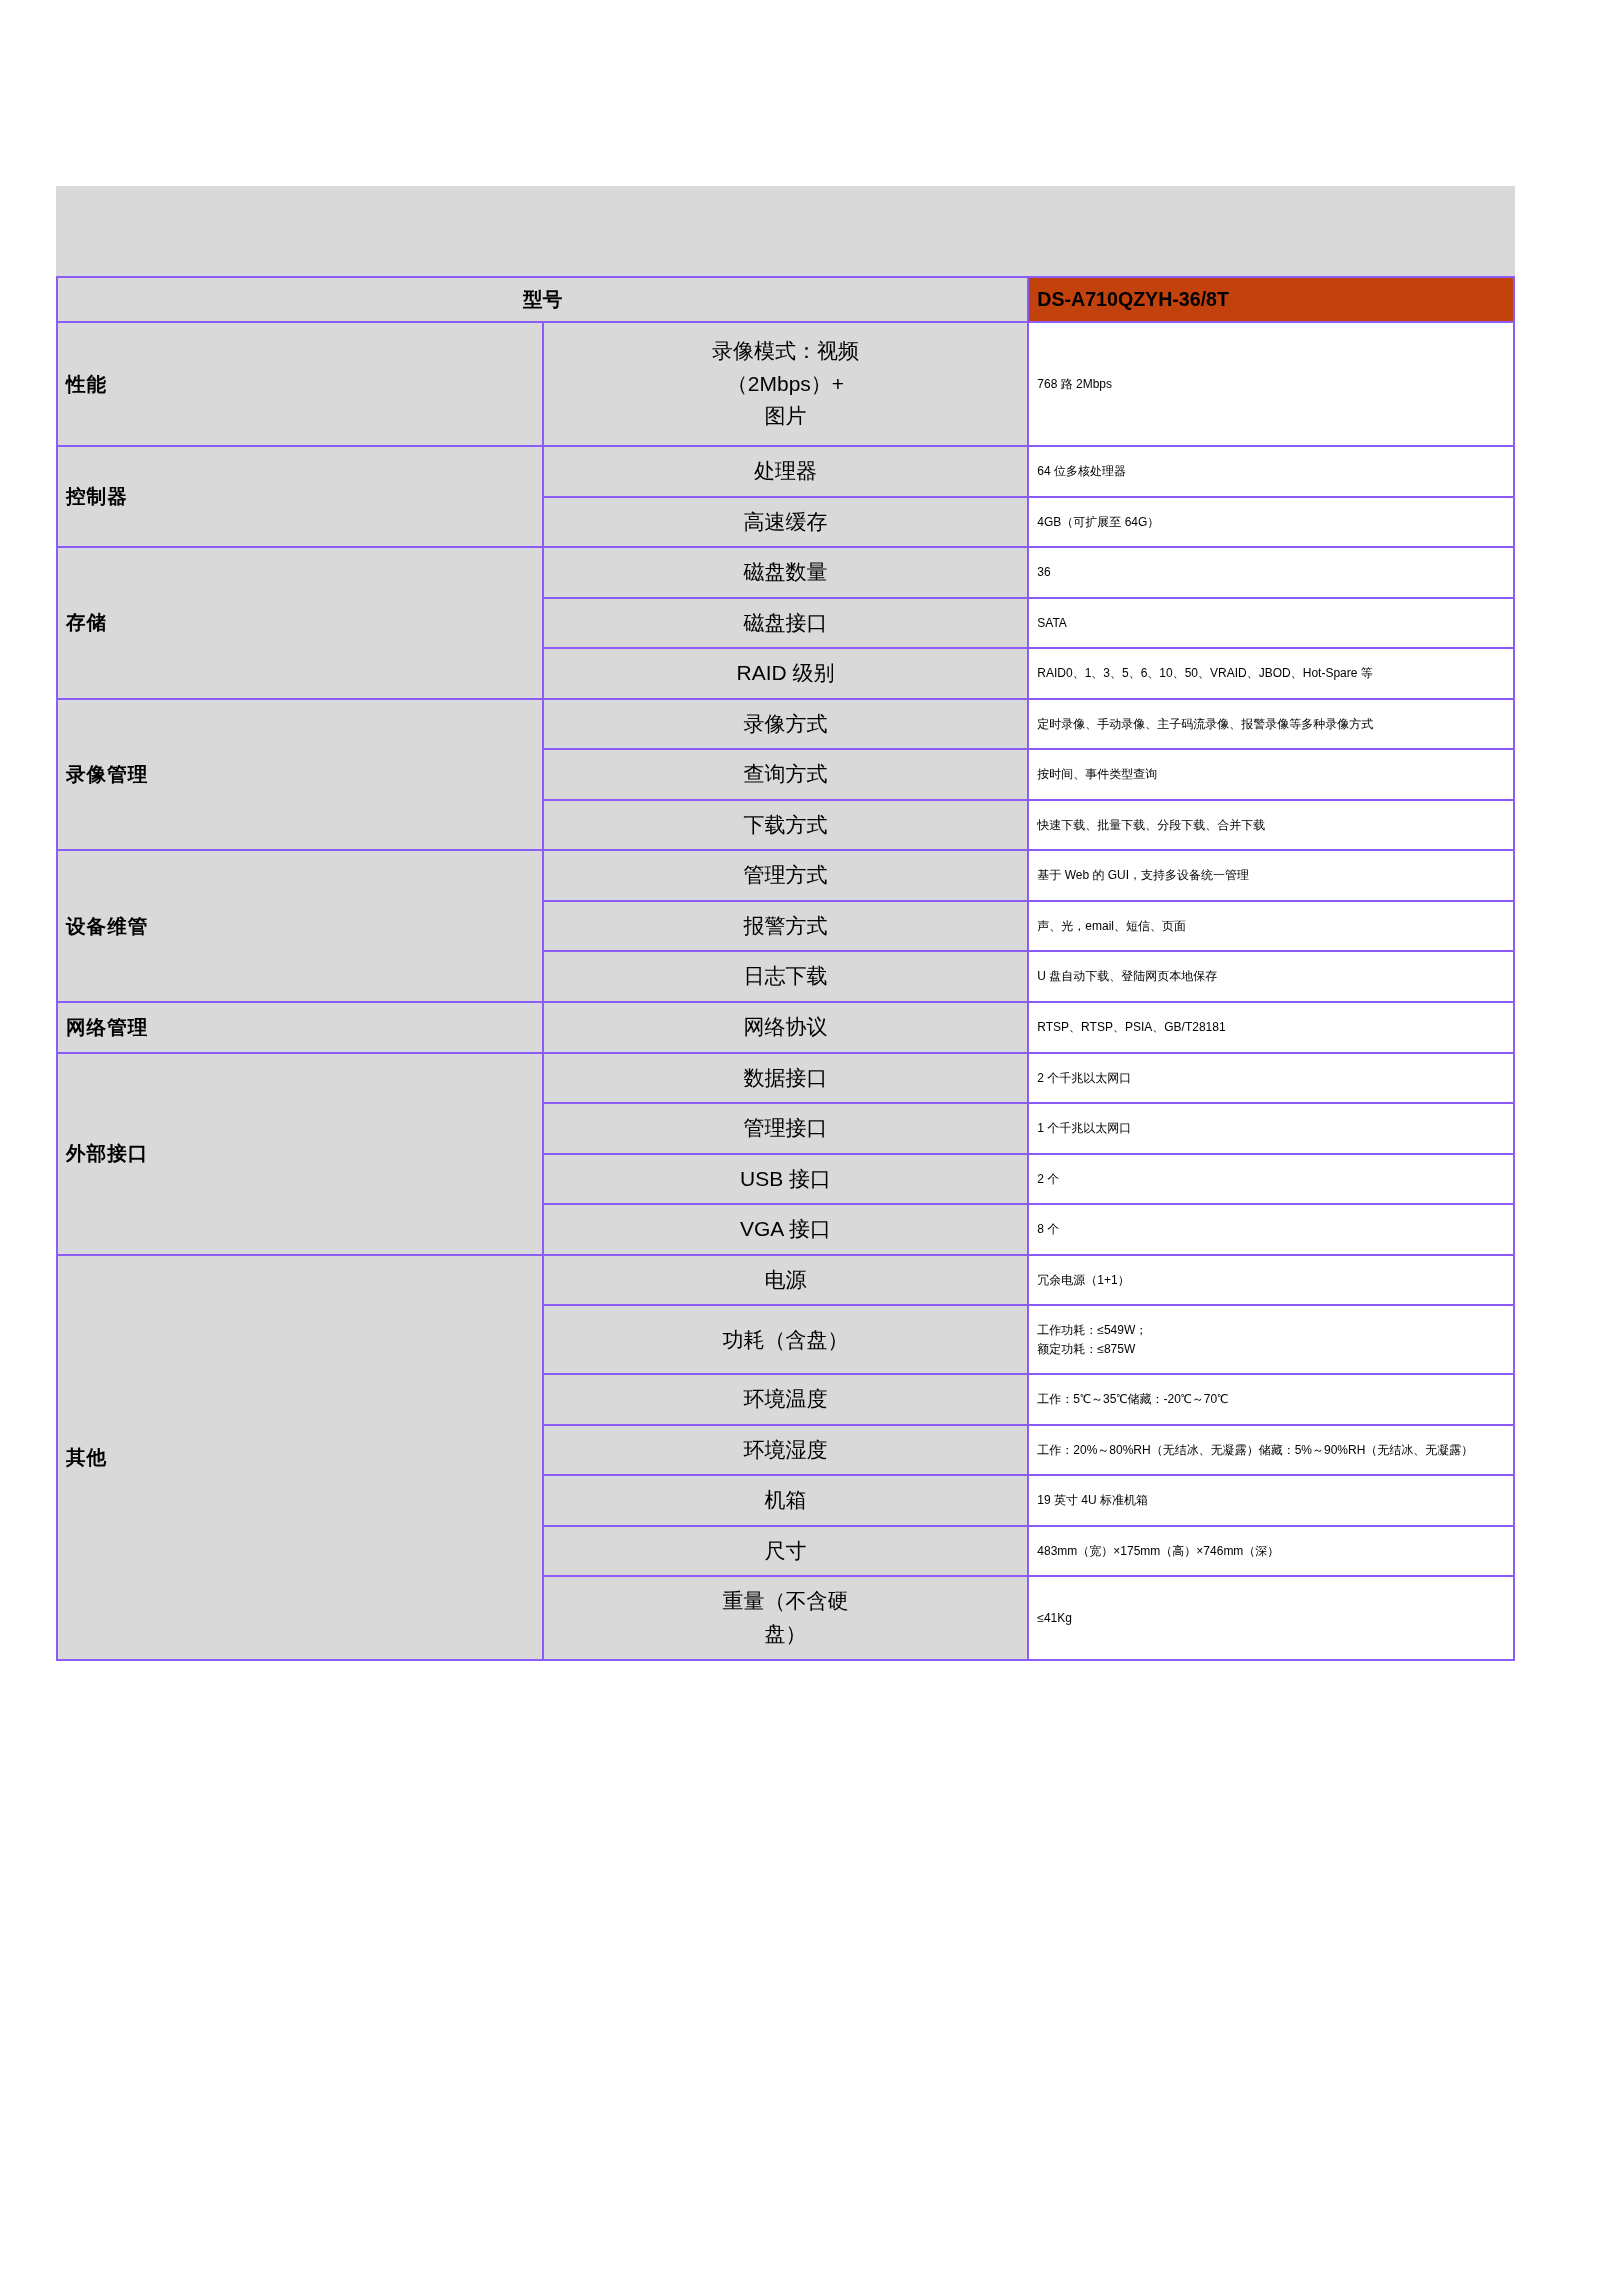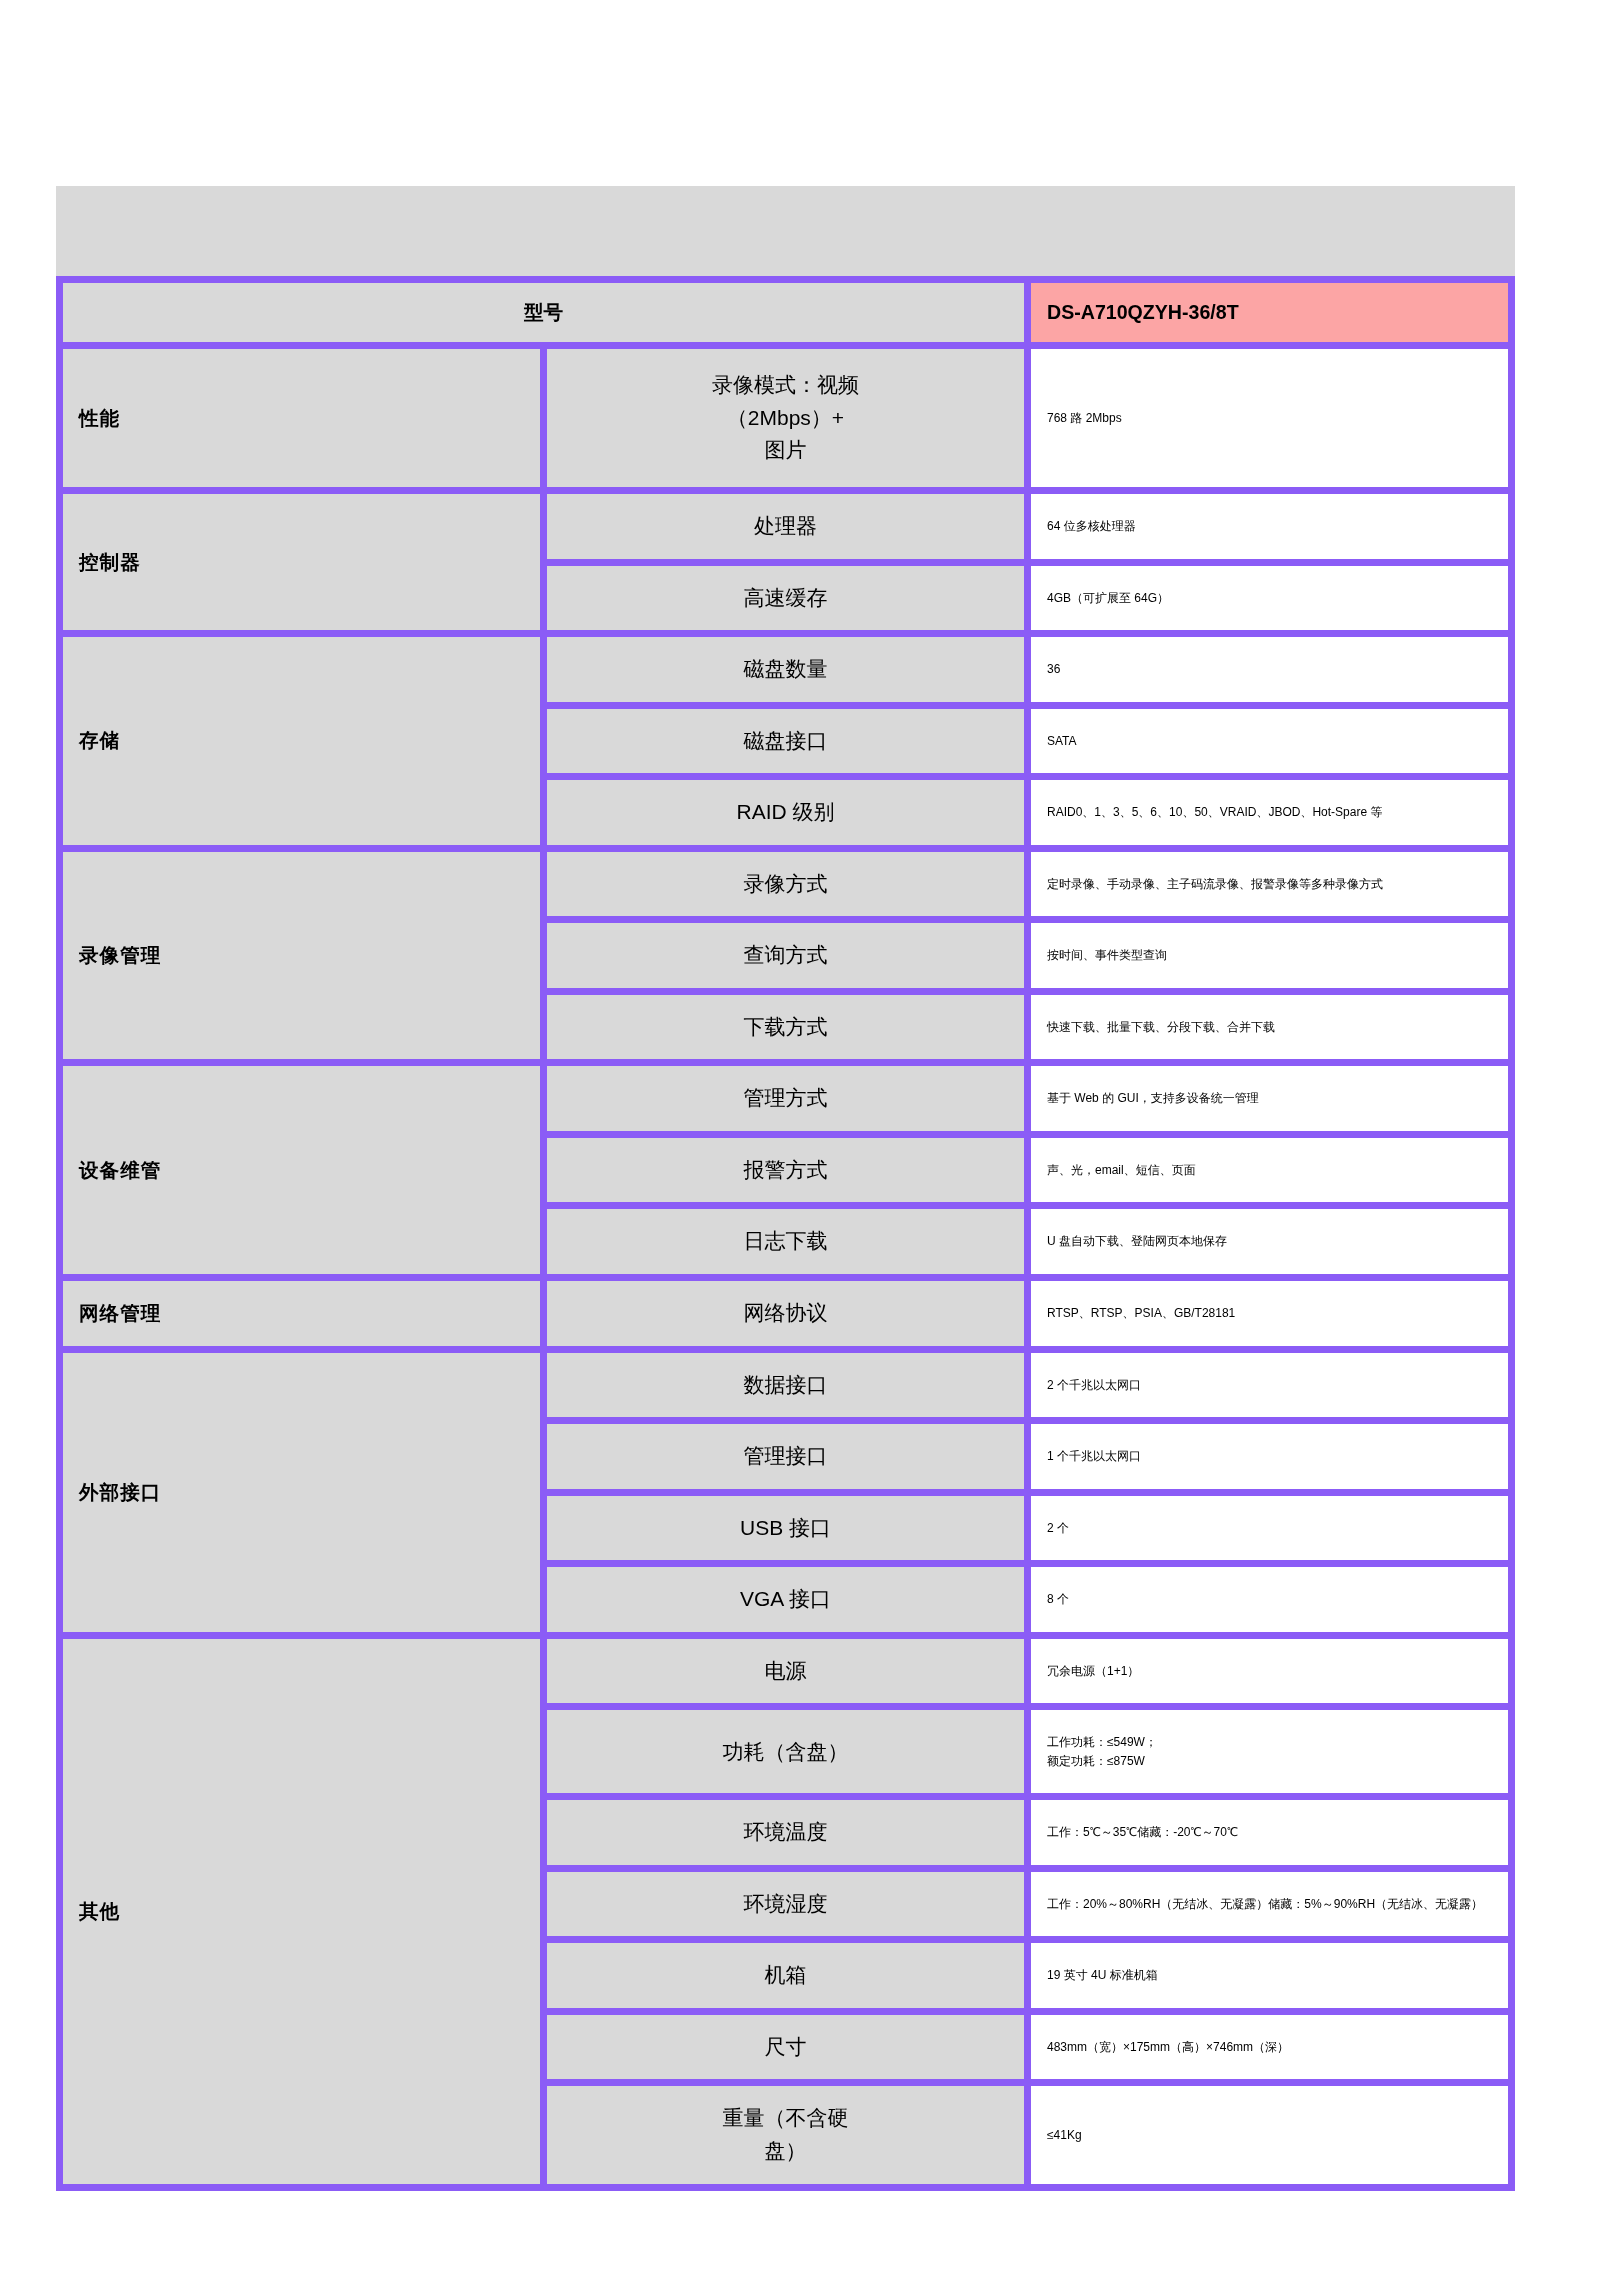--- a/index.html
+++ b/index.html
@@ -32,22 +32,22 @@
   }
   .spec-table {
     position: absolute;
     left: 56px;
     top: 276px;
     width: 1459px;
     border-collapse: collapse;
     table-layout: fixed;
   }
   .spec-table td {
-    border: 7px solid #8b5cf6;
-    padding: 16px;
+    border: 2px solid #8b5cf6;
+    padding: 8px;
     vertical-align: middle;
   }
   .col-group {
     width: 145px;
     background: #d9d9d9;
     text-align: left;
     font-weight: bold;
     font-size: 19.6px;
     letter-spacing: 1px;
   }
@@ -66,21 +66,21 @@
     line-height: 1.55;
   }
   .model-label {
     background: #d9d9d9;
     text-align: center;
     font-weight: bold;
     font-size: 19.6px;
     padding: 10.8px 5.9px;
   }
   .model-value {
-    background: #fca5a5;
+    background: #c2410c;
     font-weight: bold;
     font-size: 19.6px;
     padding: 10.8px 13.7px;
   }
   .multi {
     white-space: pre-line;
   }
   .row-tall td { height: 106px; }
   .row-med td { height: 51px; }
 </style>

